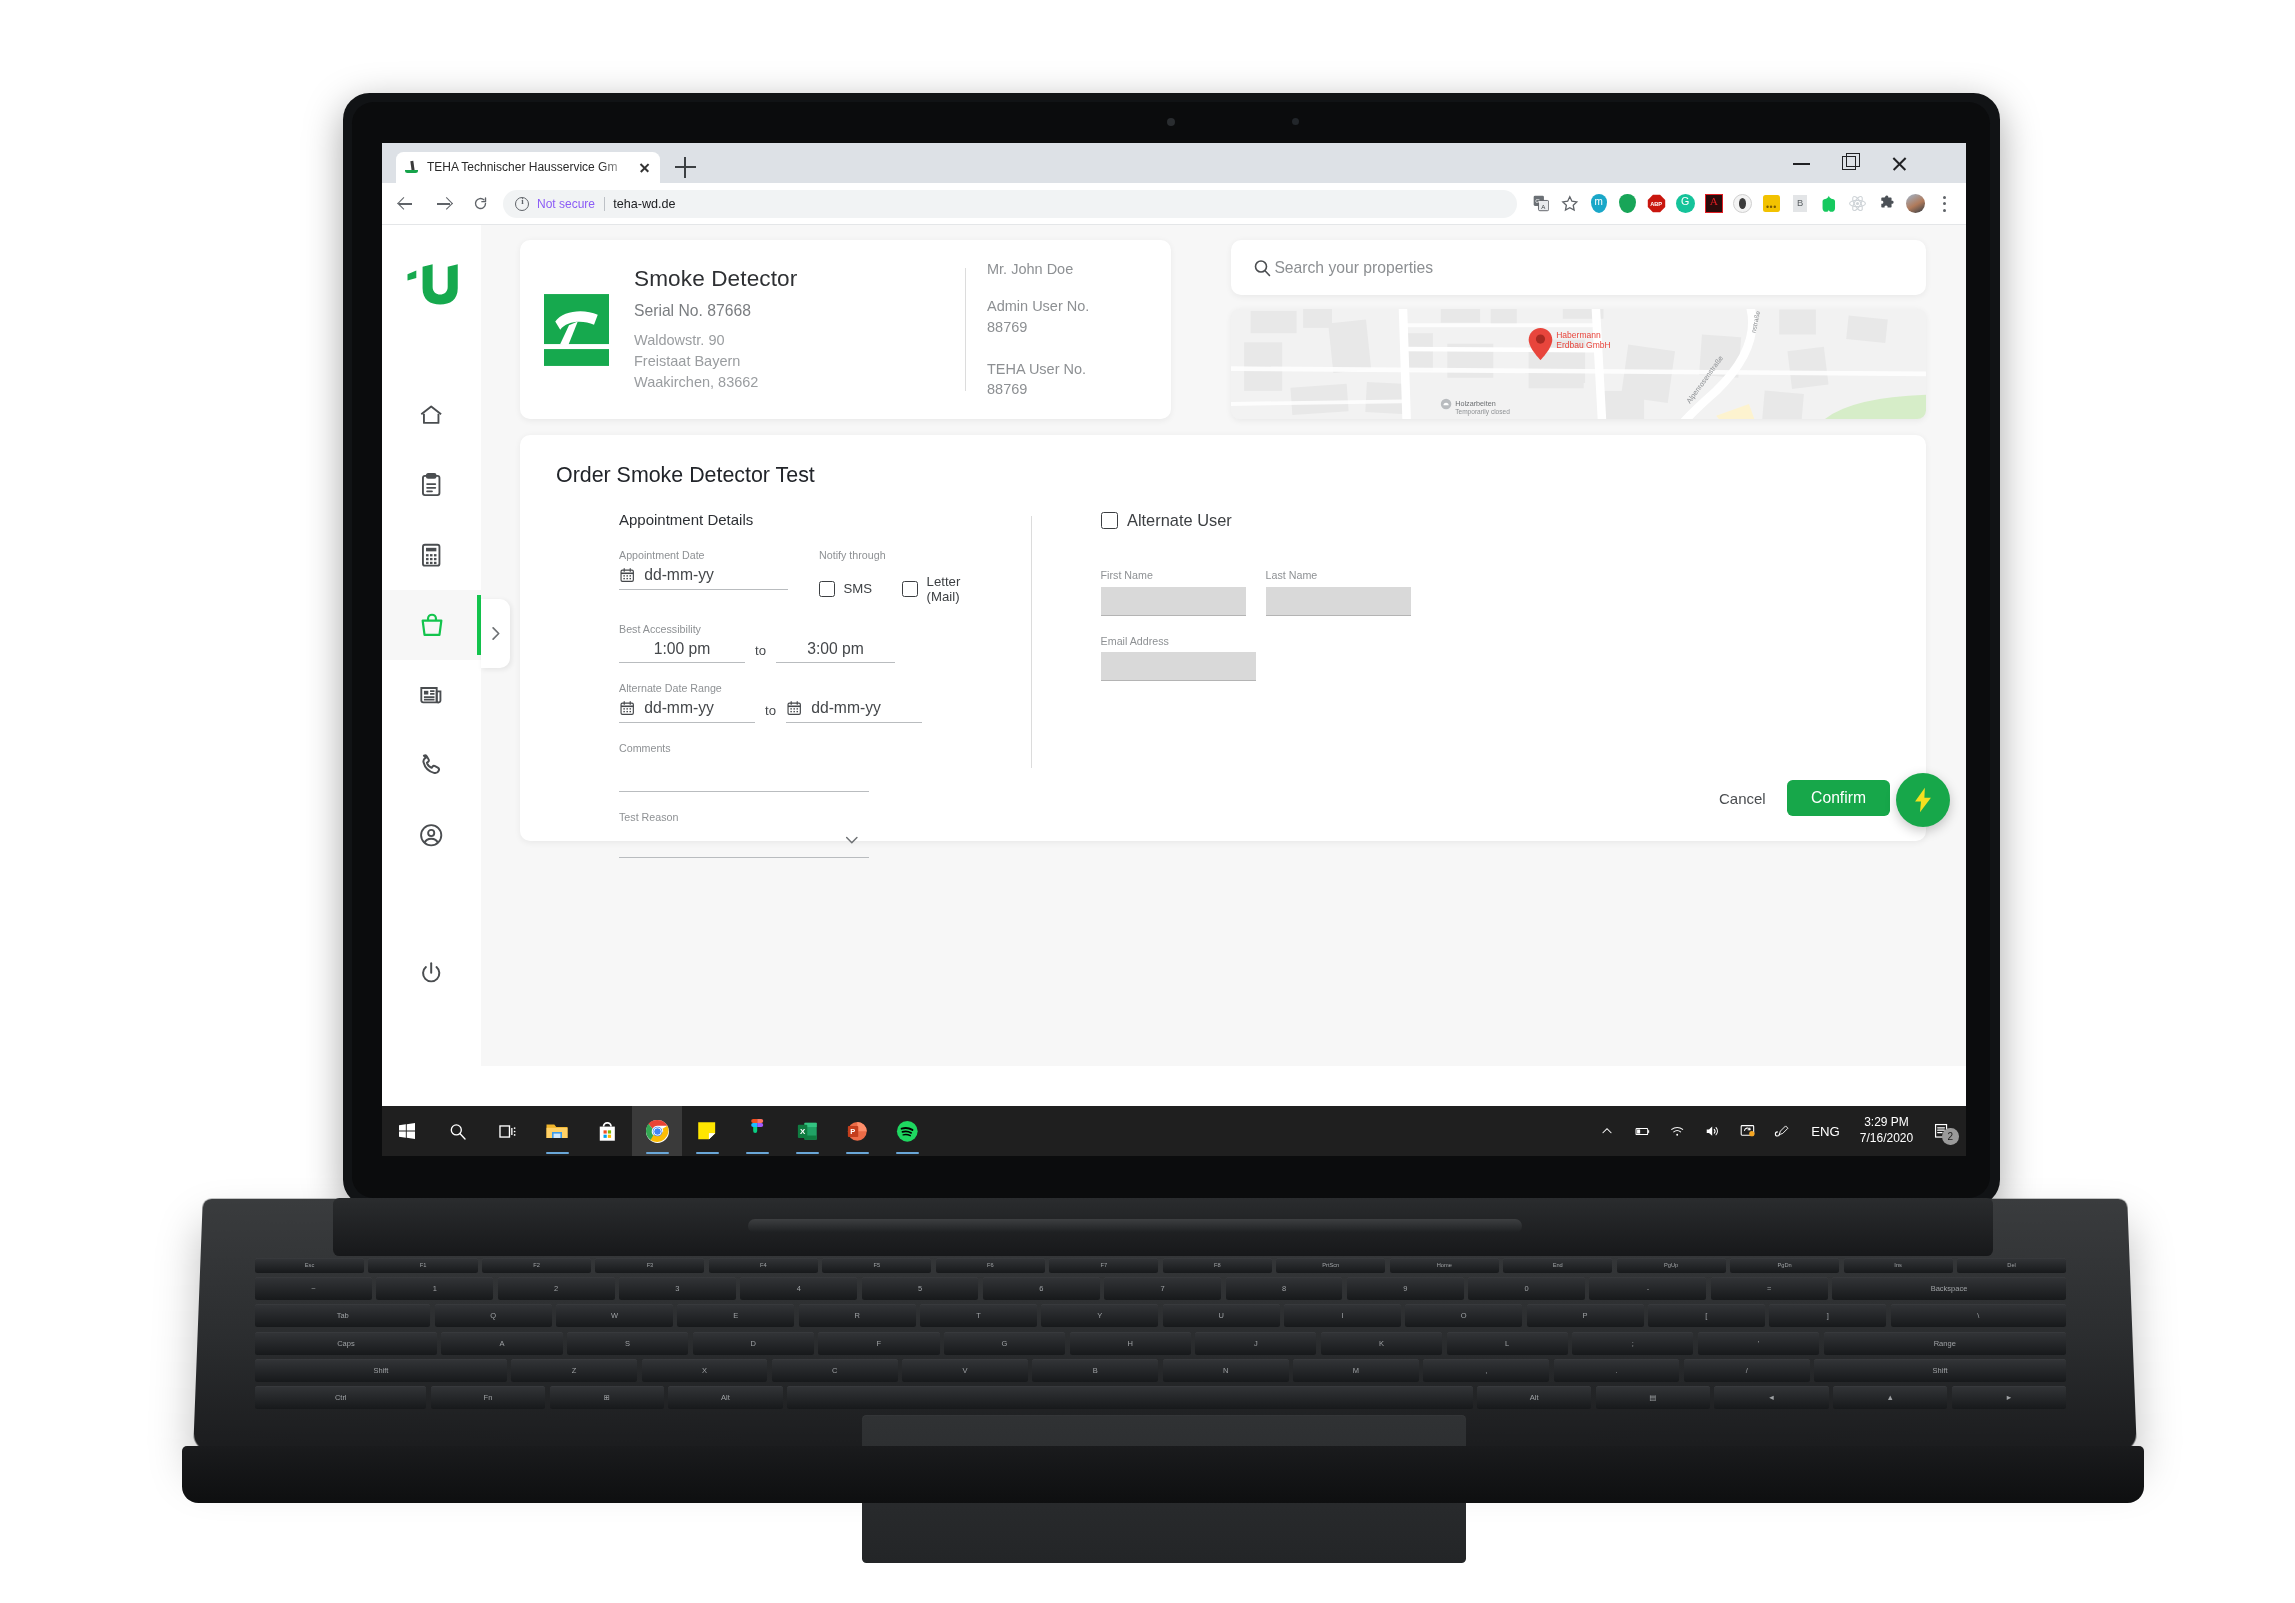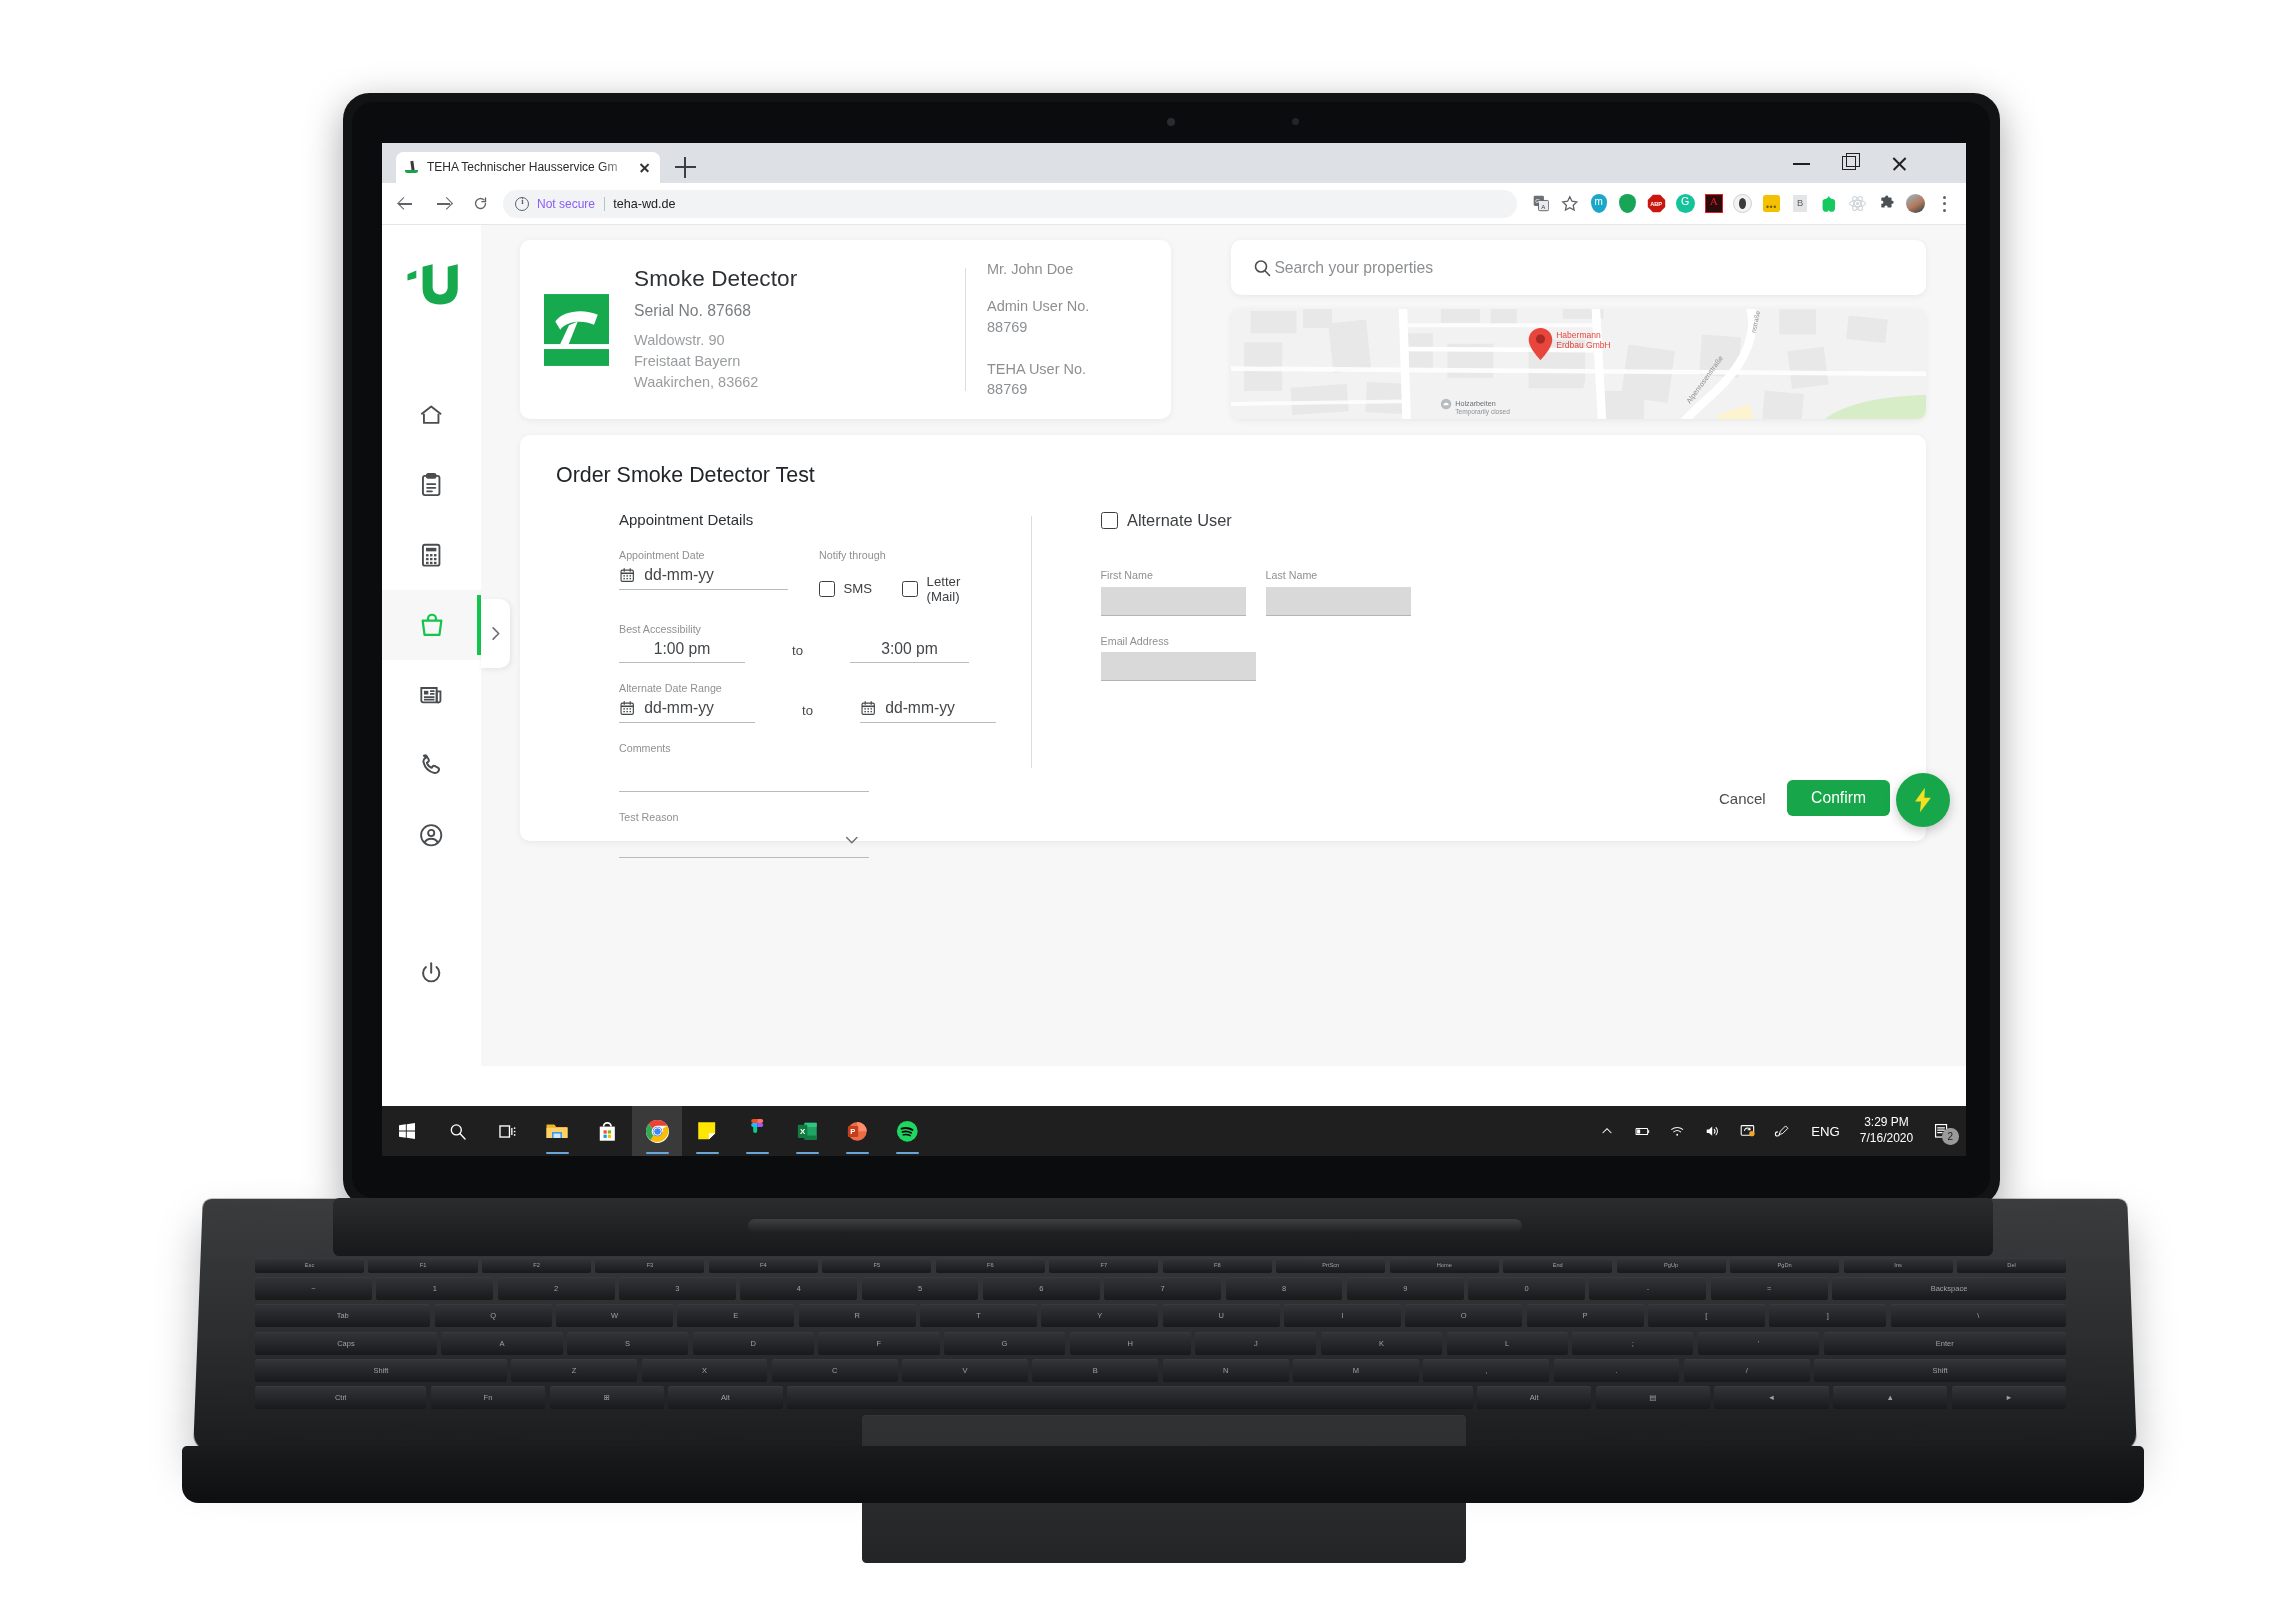--- a/index.html
+++ b/index.html
@@ -270,21 +270,21 @@
   .order-title { font-size: 21.4px; color:#22252a; font-weight:400; }
 
   .form-wrap { display:flex; margin-top: 22.6px; }
   .form-left { width: 440px; padding-left: 63px; }
   .v-divider { width:0.6px; background:#dcdcdc; height: 252px; margin: 5px 0 0 35px; }
   .form-right { flex:1; padding-left: 69px; }
 
   .section-label { font-size: 15px; color:#2d3034; margin-bottom: 21.4px; }
 
   .fl { font-size: 10.7px; color:#8e9194; margin-bottom: 5px; }
-  .field-row { display:flex; align-items:flex-end;gap:37px; }
+  .field-row { display:flex; align-items:flex-end; }
   .uline {
     border-bottom: 1px solid #b9bcbf;
     display:flex; align-items:center;
     padding-bottom: 4.4px;
   }
   .uline .val { font-size: 15.7px; color:#44474a; }
   .uline .val.centered { width:100%; text-align:center; }
   .cal { width: 16.4px; height: 16.4px; margin-right: 8.8px; flex:none; }
   .to-word { font-size: 13.2px; color:#46494c; margin: 0 10px 5px 10px; }
 
@@ -1082,21 +1082,21 @@
         <div class="key">S</div>
         <div class="key">D</div>
         <div class="key">F</div>
       <div class="key">G</div>
         <div class="key">H</div>
         <div class="key">J</div>
         <div class="key">K</div>
         <div class="key">L</div>
       <div class="key">;</div>
         <div class="key">'</div>
-        <div class="key w20">Enter</div>
+        <div class="key w20">Range</div>
     </div>
     <div class="kb-row">
       <div class="key w20">Shift</div>
         <div class="key">Z</div>
         <div class="key">X</div>
         <div class="key">C</div>
         <div class="key">V</div>
       <div class="key">B</div>
         <div class="key">N</div>
         <div class="key">M</div>

